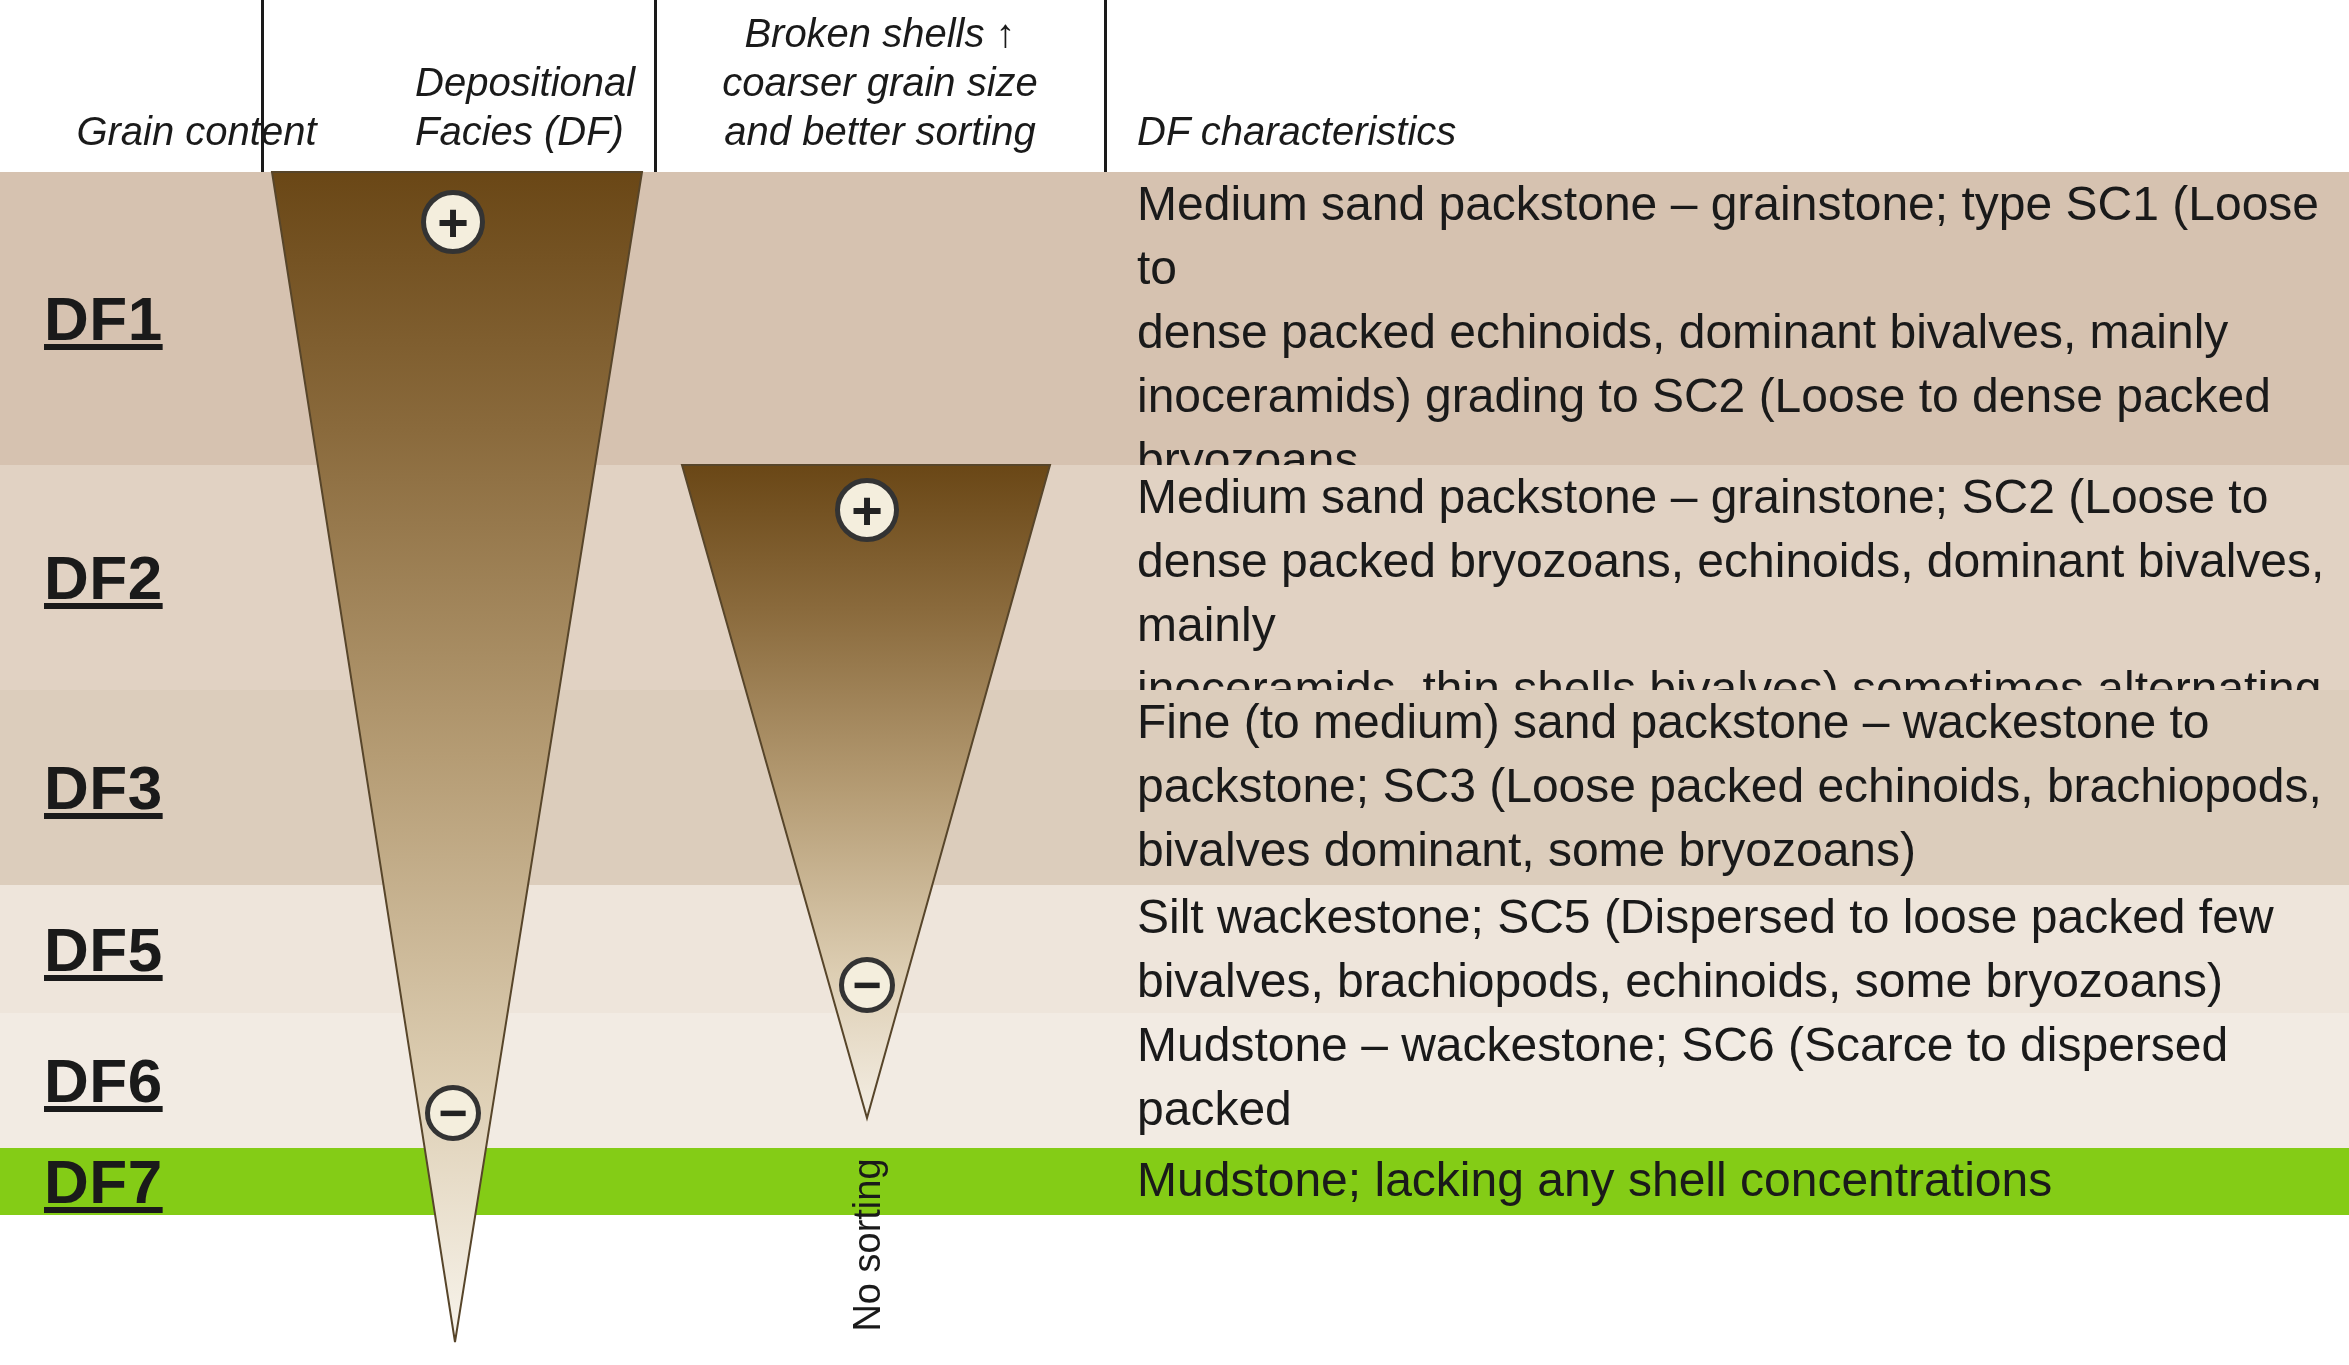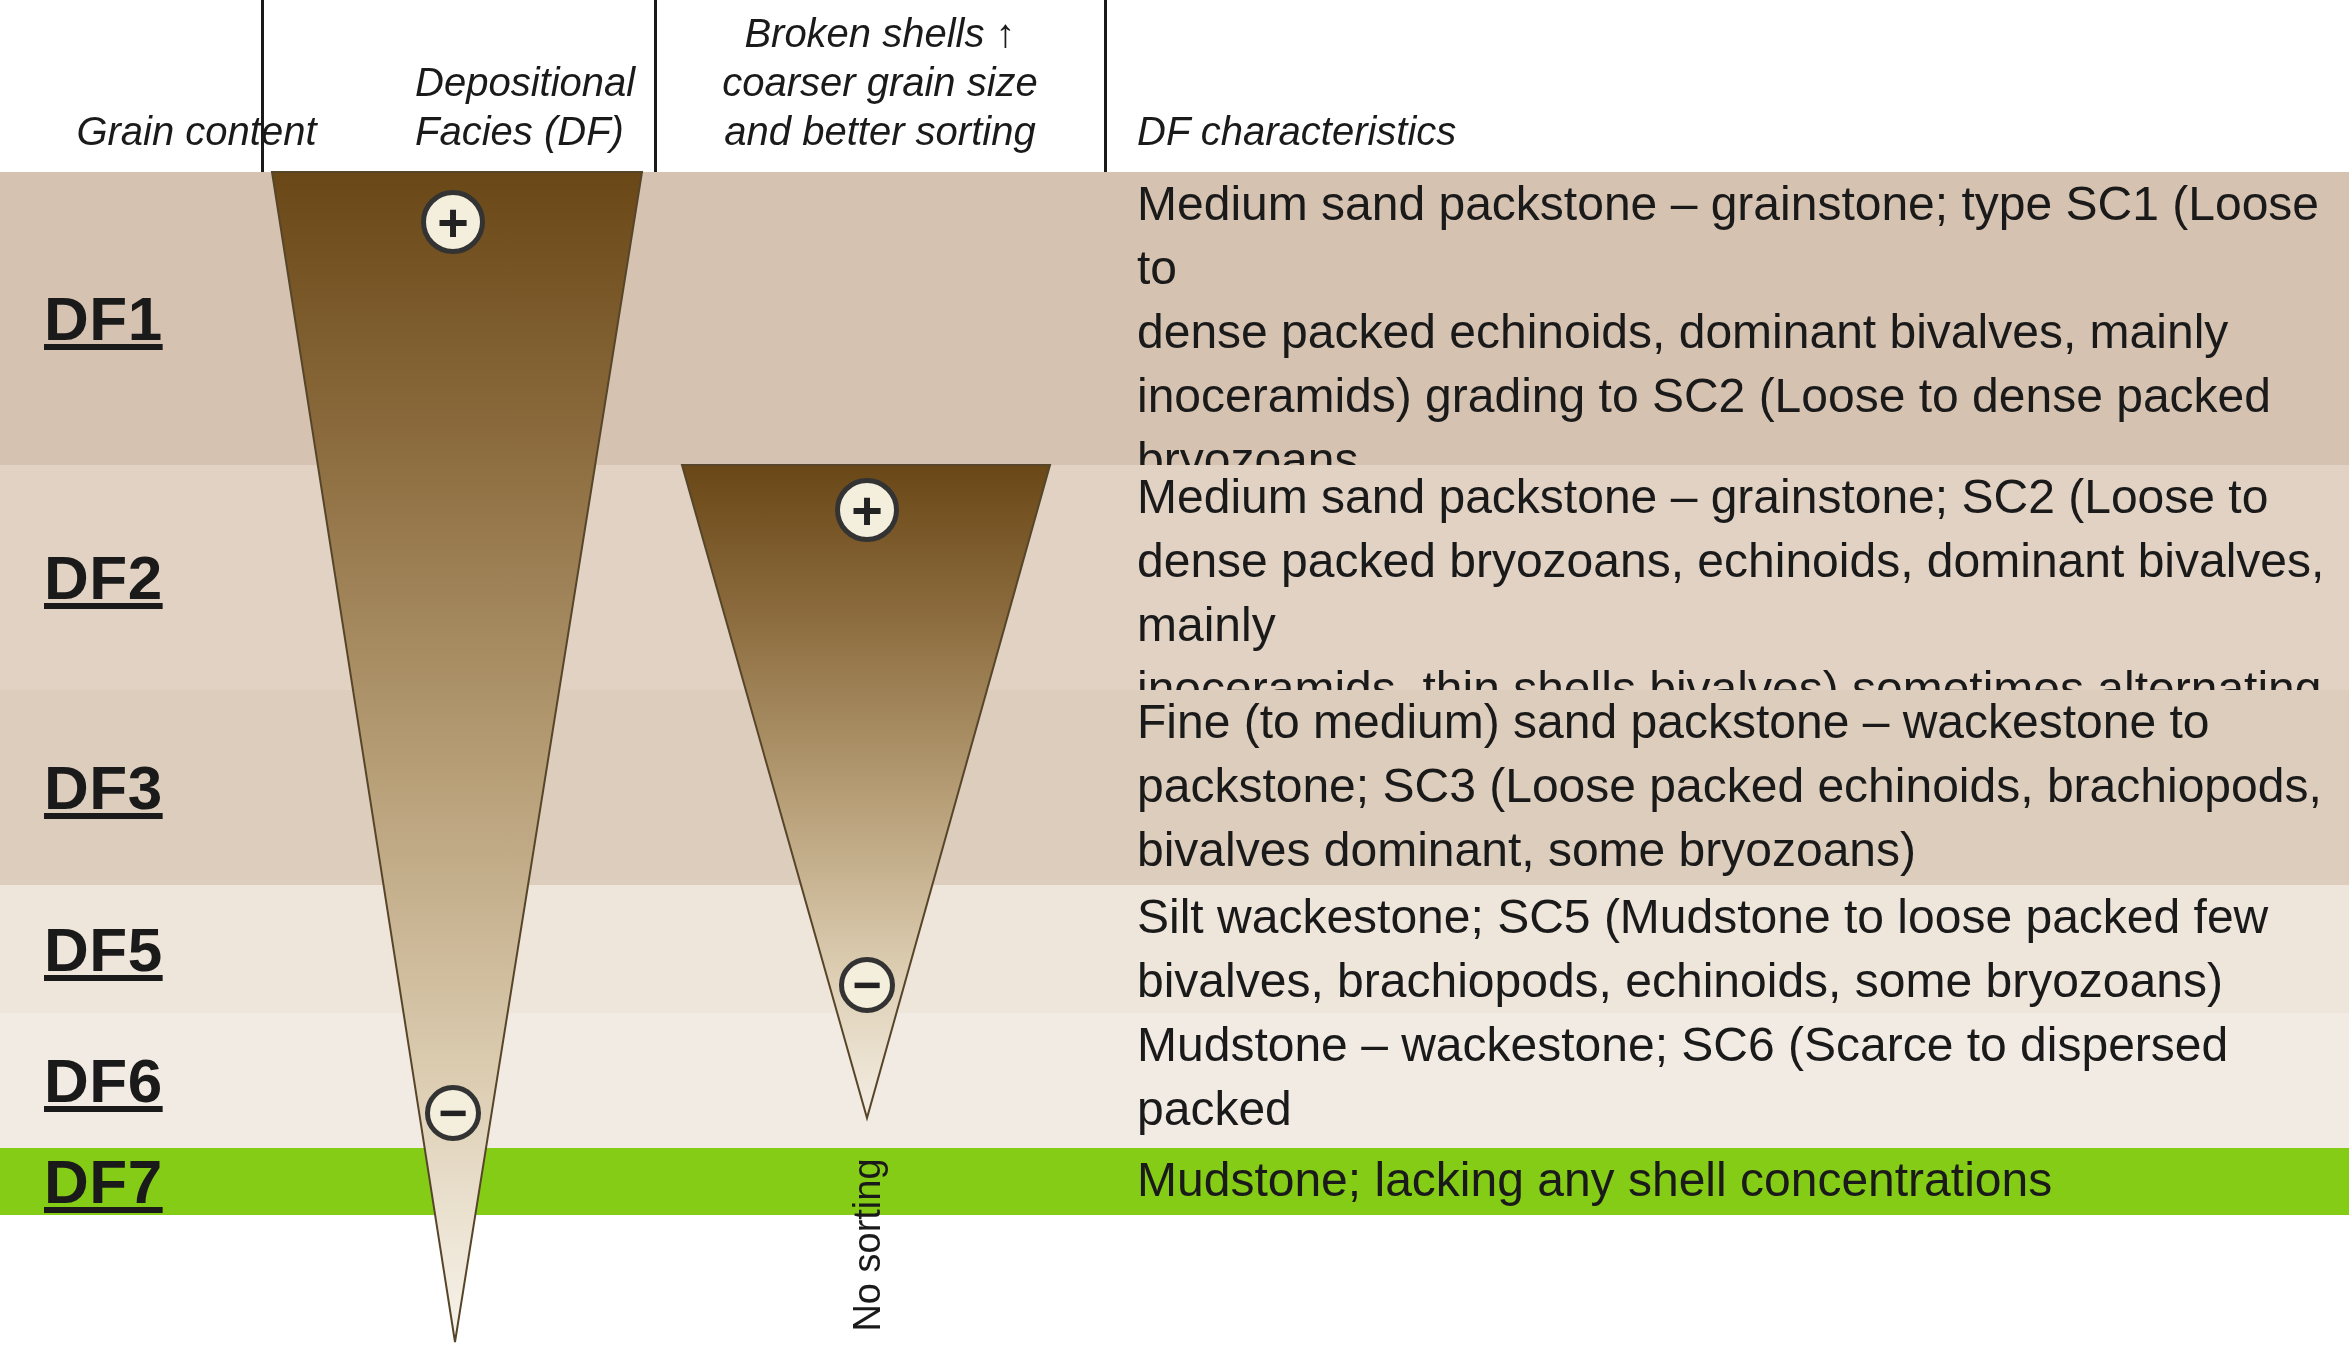--- a/index.html
+++ b/index.html
@@ -142,21 +142,21 @@
   <div class="df-row r3" style="background: rgb(220, 205, 188);">
     <div class="label-cell">DF3</div>
     <div class="tri-space"></div>
     <div class="char-cell">Fine (to medium) sand packstone – wackestone to
 packstone; SC3 (Loose packed echinoids, brachiopods,
 bivalves dominant, some bryozoans)</div>
   </div>
   <div class="df-row r5" style="background: rgb(238, 229, 219);">
     <div class="label-cell">DF5</div>
     <div class="tri-space"></div>
-    <div class="char-cell">Silt wackestone; SC5 (Mudstone to loose packed few
+    <div class="char-cell">Silt wackestone; SC5 (Dispersed to loose packed few
 bivalves, brachiopods, echinoids, some bryozoans)</div>
   </div>
   <div class="df-row r6" style="background: rgb(242, 235, 227);">
     <div class="label-cell">DF6</div>
     <div class="tri-space"></div>
     <div class="char-cell">Mudstone – wackestone; SC6 (Scarce to dispersed packed
 few bivalves, brachiopods, echinoids, some bryozoans)</div>
   </div>
   <div class="df-row r7" style="background: #84cc16;">
     <div class="label-cell">DF7</div>

